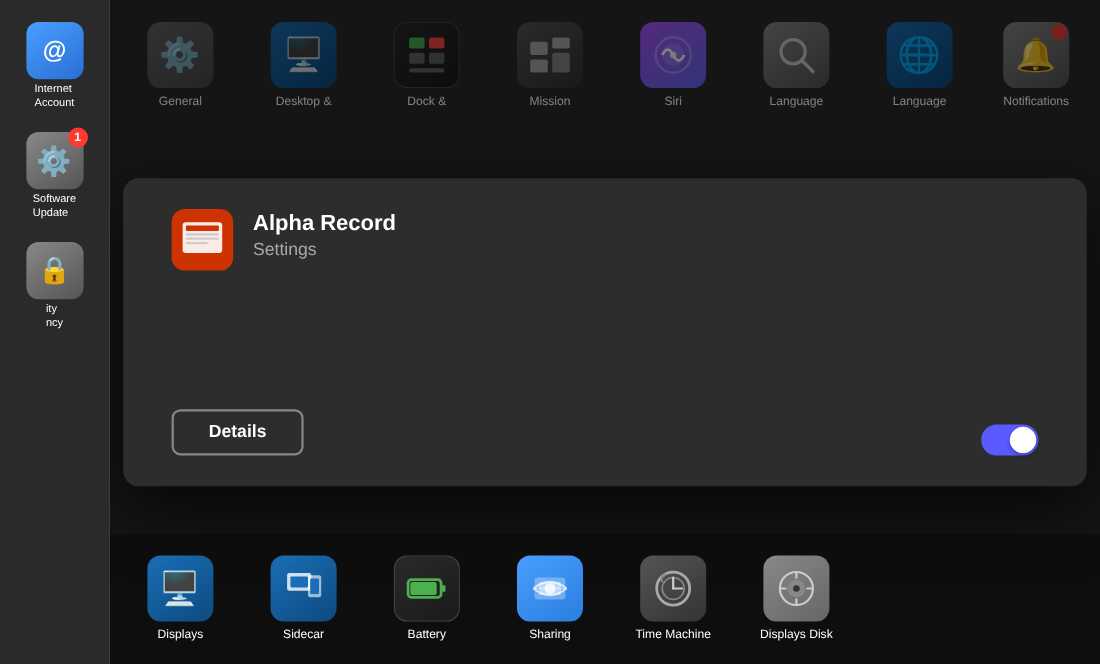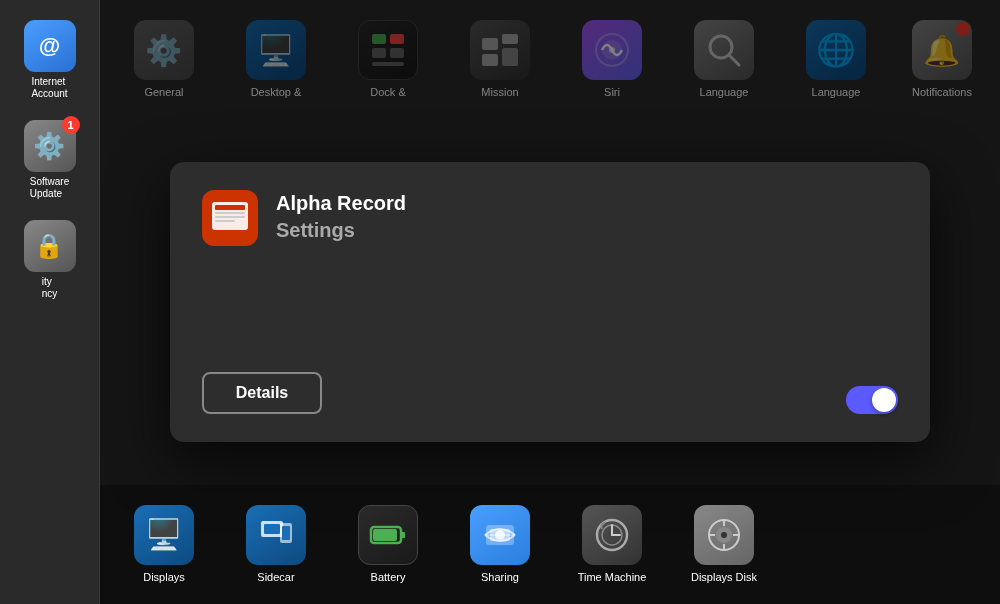--- a/index.html
+++ b/index.html
@@ -81,23 +81,23 @@
       display: flex;
       align-items: center;
       justify-content: center;
       padding-left: 100px;
     }
 
     
     .modal {
       background: #2d2d2d;
       border-radius: 14px;
-      width: 760px;
+      width: 876px;
       min-height: 280px;
-      padding: 28px 32px;
+      padding: 28px 44px;
       display: flex;
       flex-direction: column;
       box-shadow: 0 20px 60px rgba(0,0,0,0.7);
       position: relative;
     }
 
     .modal-header {
       display: flex;
       align-items: flex-start;
       margin-bottom: 12px;
@@ -128,23 +128,23 @@
     }
 
     .modal-title {
       font-size: 20px;
       font-weight: 700;
       color: #ffffff;
       margin-bottom: 4px;
     }
 
     .modal-subtitle {
-      font-size: 20px;
+      font-size: 16px;
       color: #aaaaaa;
-      font-weight: 700;
+      font-weight: 400;
     }
 
     .modal-body {
       flex: 1;
       min-height: 80px;
     }
 
     .modal-footer {
       display: flex;
       align-items: flex-end;

